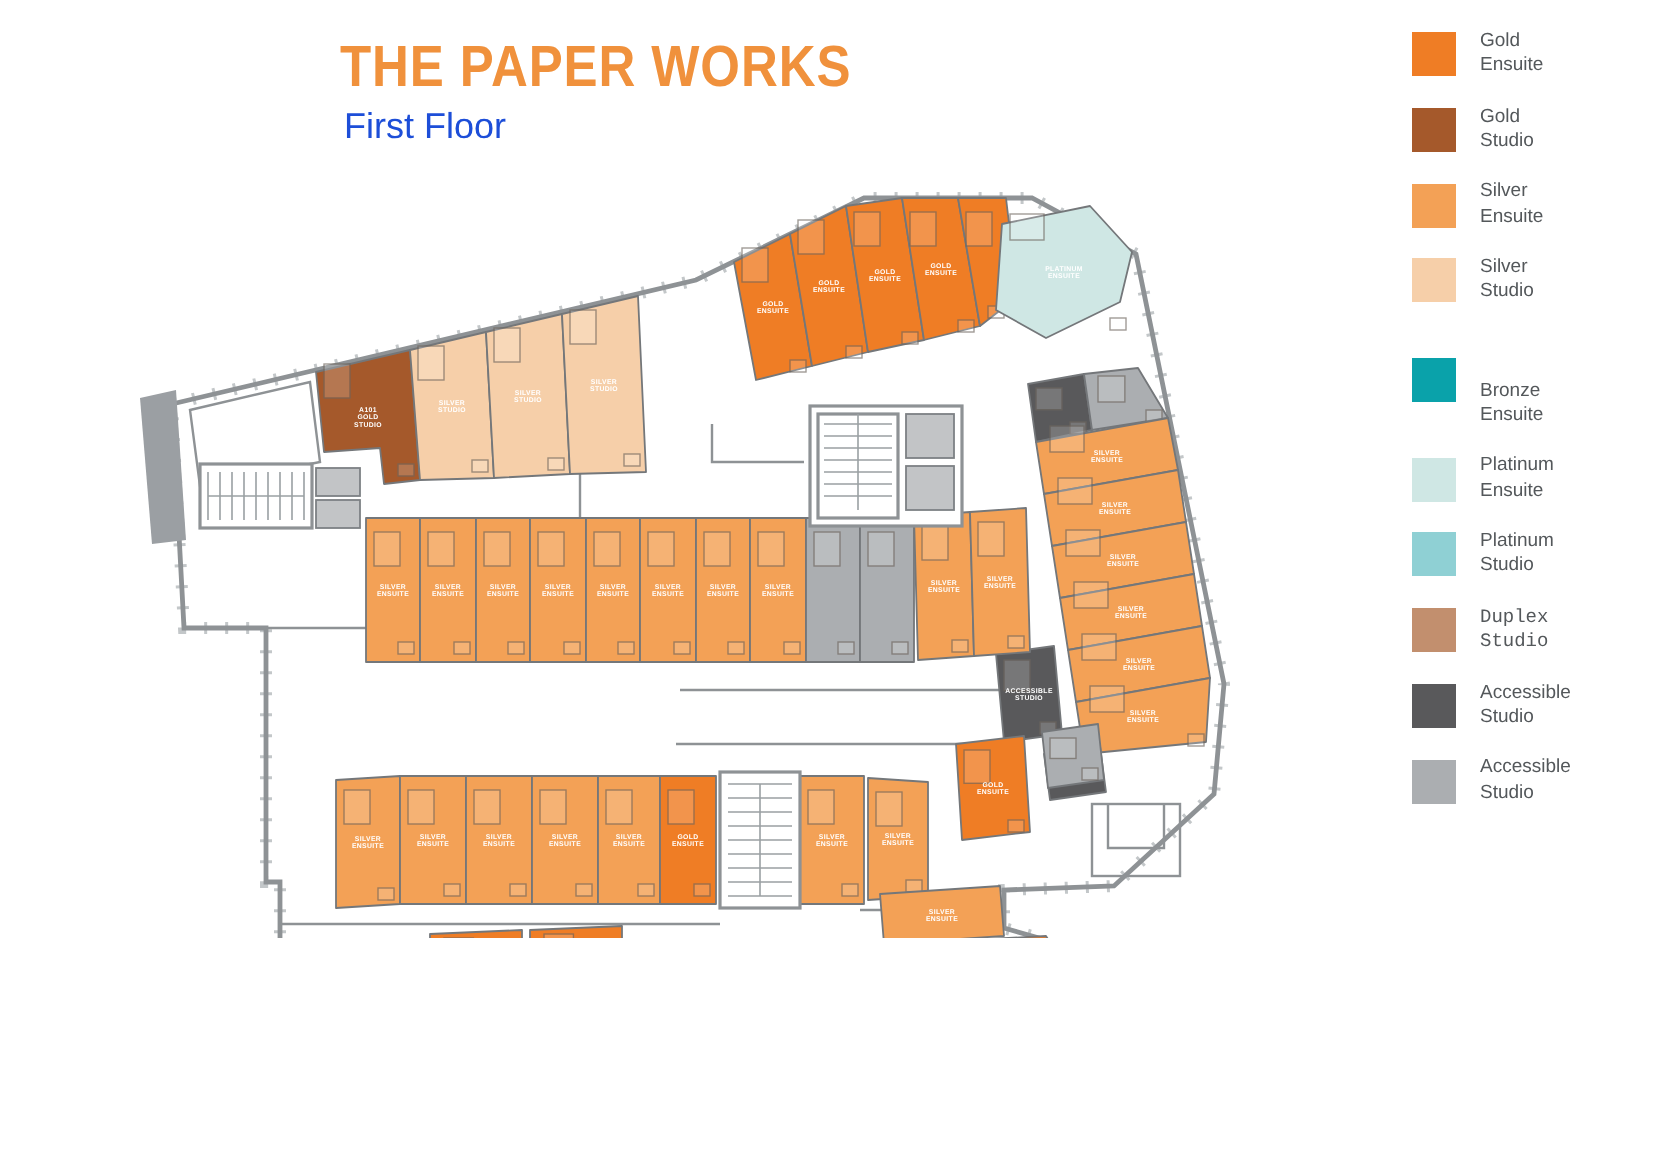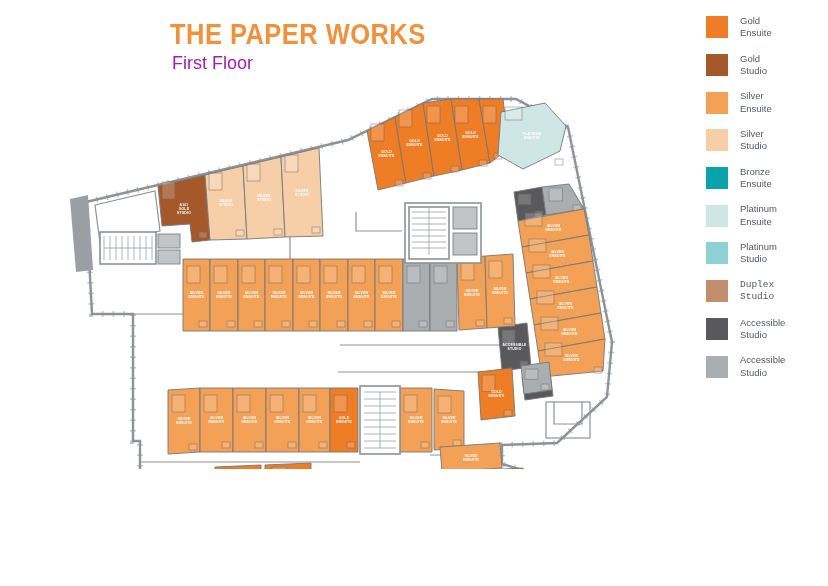--- a/index.html
+++ b/index.html
@@ -279,21 +279,21 @@
       <path class="tread" d="M288,534H330"></path>
     </g>
 
     <g>
       <rect x="546" y="402" width="44" height="36" fill="none" stroke="#8E9295" stroke-width="1.2"></rect>
       <path class="iwall" d="M554,402 V424 H582 V402"></path>
     </g>
   </svg>
 
   <div class="title" style="color: rgb(240, 145, 60);">THE PAPER WORKS</div>
-  <div class="subtitle" style="color: #a21caf;">First Floor</div>
+  <div class="subtitle" style="color: #1d4ed8;">First Floor</div>
 
   <div class="legend">
     <div class="legend-item">
       <span class="legend-swatch" style="background: rgb(239, 125, 37);"></span>
       <span class="legend-label" style="color: rgb(84, 88, 91);">Gold
 Ensuite</span>
     </div>
     <div class="legend-item">
       <span class="legend-swatch" style="background: rgb(165, 89, 43);"></span>
       <span class="legend-label" style="color: rgb(84, 88, 91);">Gold
@@ -304,21 +304,21 @@
       <span class="legend-label" style="color: rgb(84, 88, 91);">Silver
 Ensuite</span>
     </div>
     <div class="legend-item">
       <span class="legend-swatch" style="background: rgb(246, 207, 169);"></span>
       <span class="legend-label" style="color: rgb(84, 88, 91);">Silver
 Studio</span>
     </div>
     <div class="legend-item">
       <span class="legend-swatch" style="background: rgb(10, 162, 170);"></span>
-      <span class="legend-label" style="color: rgb(84, 88, 91);">Bronze
+      <span class="legend-label" style="color: rgb(84, 88, 91); margin-top: 24px;">Bronze
 Ensuite</span>
     </div>
     <div class="legend-item">
       <span class="legend-swatch" style="background: rgb(207, 231, 228);"></span>
       <span class="legend-label" style="color: rgb(84, 88, 91);">Platinum
 Ensuite</span>
     </div>
     <div class="legend-item">
       <span class="legend-swatch" style="background: rgb(143, 208, 212);"></span>
       <span class="legend-label" style="color: rgb(84, 88, 91);">Platinum

